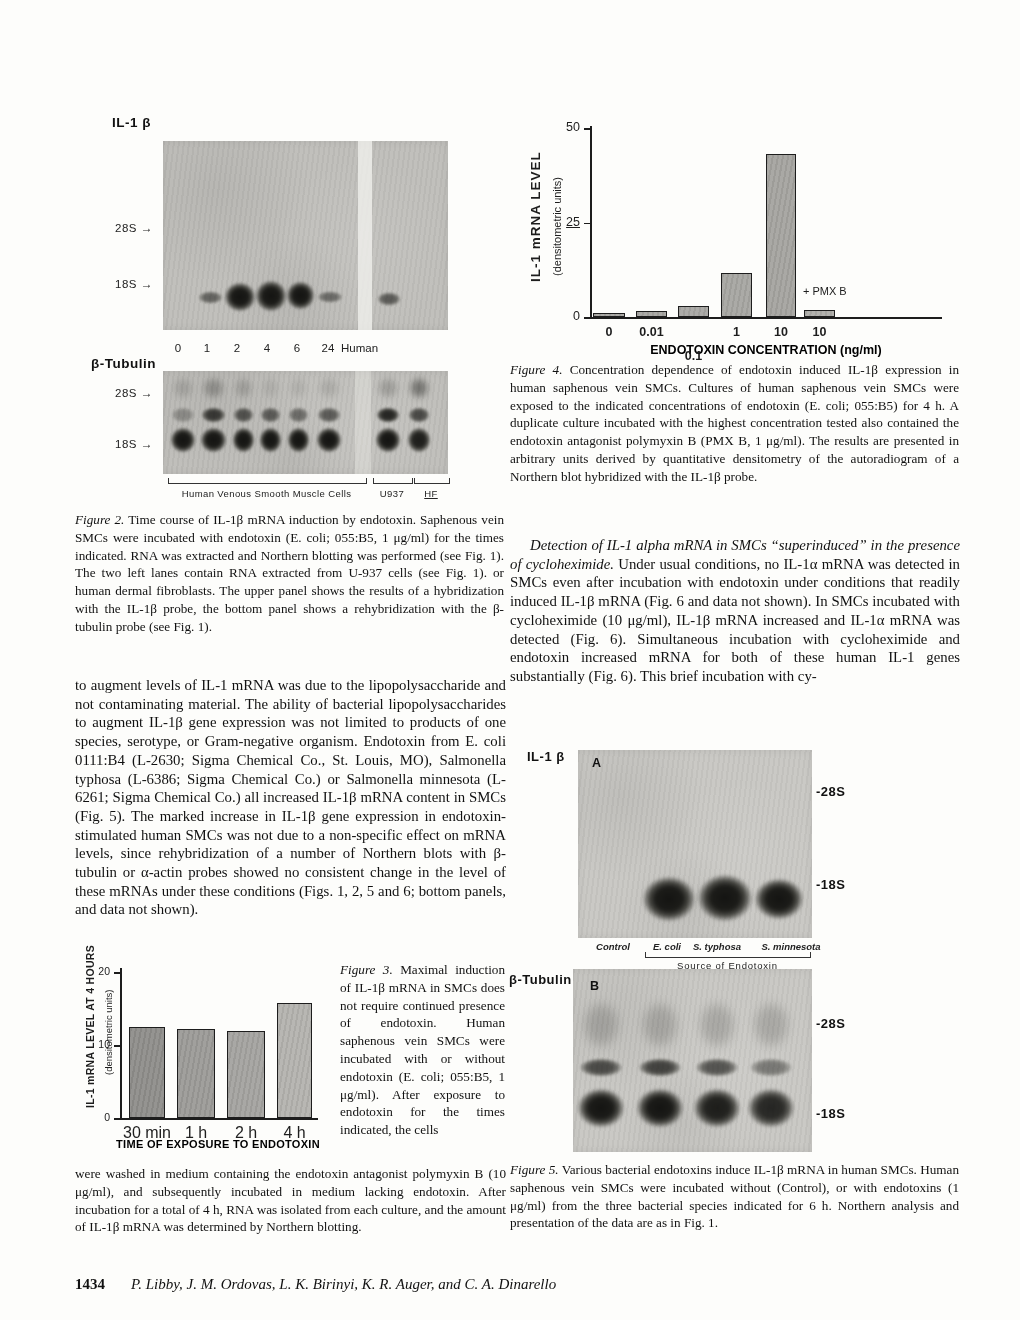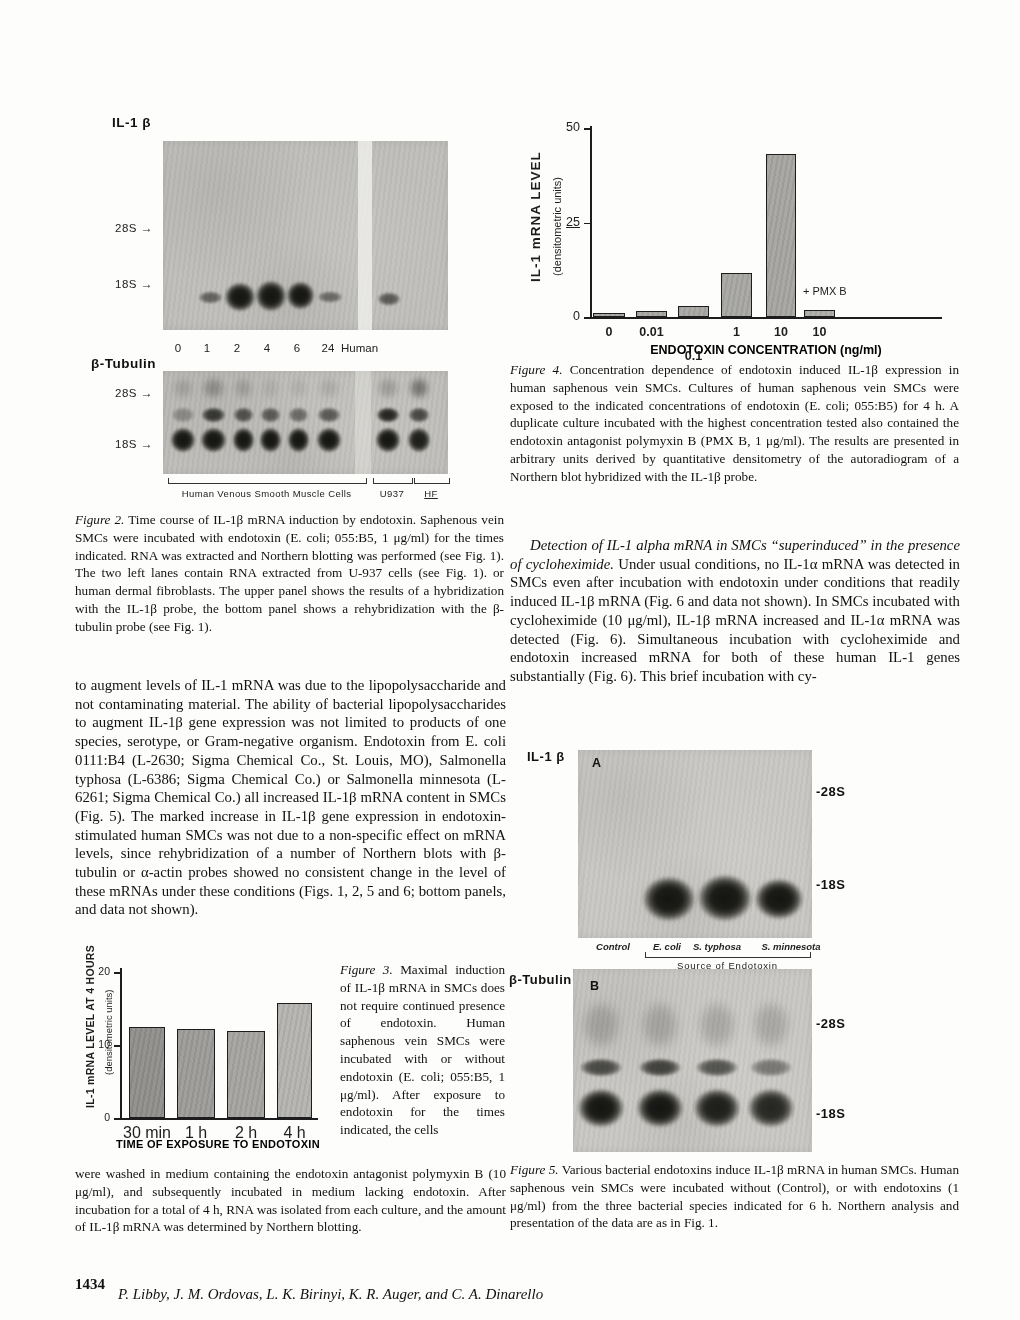--- a/index.html
+++ b/index.html
@@ -230,13 +230,13 @@
     <div class="band" style="left: 174px; top: 119px; width: 48px; height: 40px; opacity: 0.9; filter: blur(1.6px);"></div>
   </div>
 <div class="abs mk5" style="left:816px;top:1016px;">-28S</div>
 <div class="abs mk5" style="left:816px;top:1106px;">-18S</div>
 
 <div class="abs caption" style="left:510px;top:1161px;width:449px;">
   <span class="figlab">Figure 5.</span><span> Various bacterial endotoxins induce IL-1β mRNA in human SMCs. Human saphenous vein SMCs were incubated without (Control), or with endotoxins (1 μg/ml) from the three bacterial species indicated for 6 h. Northern analysis and presentation of the data are as in Fig. 1.</span>
 </div>
 
 <div class="abs footer-num" style="left:75px;top:1276px;">1434</div>
-<div class="abs footer-auth" style="left:118px;top:1276px;margin-top:10px;">P. Libby, J. M. Ordovas, L. K. Birinyi, K. R. Auger, and C. A. Dinarello</div>
+<div class="abs footer-auth" style="left:131px;top:1276px;">P. Libby, J. M. Ordovas, L. K. Birinyi, K. R. Auger, and C. A. Dinarello</div>
 
 </body></html>

